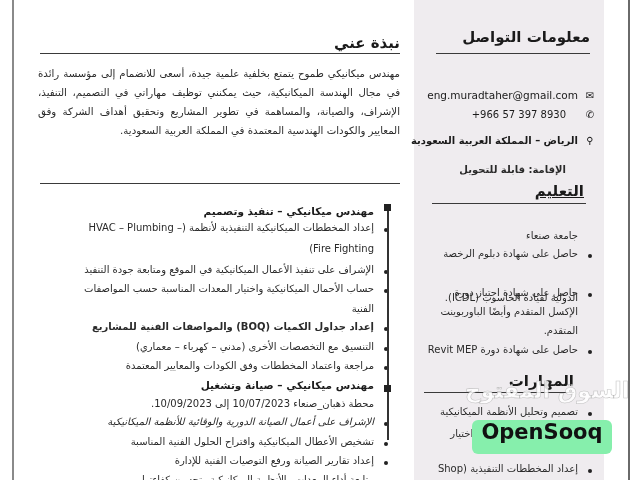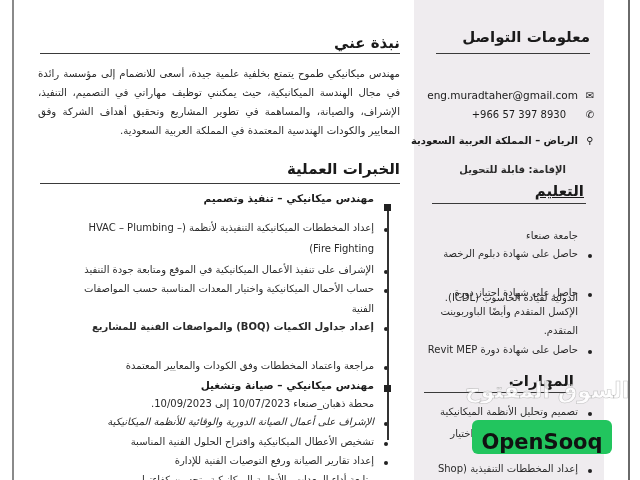--- a/index.html
+++ b/index.html
@@ -36,21 +36,21 @@
   .timeline-marker { position: absolute; width: 7px; height: 7px; background: #222; }
   .contact-row { position: absolute; right: 12px; font-size: 10px; white-space: nowrap; display: flex; align-items: center; gap: 6px; color: #1a1a1a; }
   .icon { display: inline-block; font-size: 10px; width: 12px; text-align: center; color: #111; }
   .watermark-ar {
     position: absolute; left: 465px; top: 378px; font-size: 22px; font-weight: bold;
     color: rgba(255,255,255,0.85); -webkit-text-stroke: 0.6px rgba(160,160,160,0.6);
     direction: rtl; white-space: nowrap;
   }
   .watermark-box {
     position: absolute; left: 472px; top: 420px; width: 140px; height: 34px;
-    background: #22c55e; border-radius: 6px; display: flex; align-items: flex-end; justify-content: center;
+    background: #86efac; border-radius: 6px; display: flex; align-items: flex-start; justify-content: center;
     font-family: "DejaVu Sans", sans-serif; font-weight: bold; font-size: 21px; color: #111;
   }
 </style>
 </head>
 <body>
 
 <div class="page-border-left"></div>
 <div class="page-border-right"></div>
 
 <div class="sidebar">
@@ -87,30 +87,30 @@
   <div class="line bullet" style="right:26px; top:406px;">تصميم وتحليل الأنظمة الميكانيكية</div>
   <div class="line" style="right:126px; top:428px;">واختيار</div>
   <div class="line bullet" style="right:26px; top:463px;">إعداد المخططات التنفيذية (Shop</div>
 </div>
 
 <div class="main">
   <div class="section-title" style="right:0px; top:34px;">نبذة عني</div>
   <div class="rule" style="right:0px; top:53px; width:360px;"></div>
   <div class="para" style="right:0px; top:64px; width:362px;">مهندس ميكانيكي طموح يتمتع بخلفية علمية جيدة، أسعى للانضمام إلى مؤسسة رائدة في مجال الهندسة الميكانيكية، حيث يمكنني توظيف مهاراتي في التصميم، التنفيذ، الإشراف، والصيانة، والمساهمة في تطوير المشاريع وتحقيق أهداف الشركة وفق المعايير والكودات الهندسية المعتمدة في المملكة العربية السعودية.</div>
 
-  <div class="section-title" style="right:0px; top:160px;">الخبرات العملية</div>
   <div class="rule" style="right:0px; top:183px; width:360px;"></div>
 
-  <div class="line job-title" style="right:26px; top:192px;">مهندس ميكانيكي – تنفيذ وتصميم</div>
+  <div class="line job-title" style="right:26px; top:205px;">مهندس ميكانيكي – تنفيذ وتصميم</div>
   <div class="line bullet" style="right:26px; top:222px;">إعداد المخططات الميكانيكية التنفيذية لأنظمة (– HVAC – Plumbing</div>
   <div class="line" style="right:26px; top:243px; direction:ltr;">(Fire Fighting</div>
   <div class="line bullet" style="right:26px; top:264px;">الإشراف على تنفيذ الأعمال الميكانيكية في الموقع ومتابعة جودة التنفيذ</div>
   <div class="line bullet" style="right:26px; top:283px;">حساب الأحمال الميكانيكية واختيار المعدات المناسبة حسب المواصفات</div>
   <div class="line" style="right:26px; top:303px;">الفنية</div>
   <div class="line bullet" style="right:26px; top:321px;font-weight:bold;">إعداد جداول الكميات (BOQ) والمواصفات الفنية للمشاريع</div>
+  <div class="line bullet" style="right:26px; top:341px;">التنسيق مع التخصصات الأخرى (مدني – كهرباء – معماري)</div>
   <div class="line bullet" style="right:26px; top:360px;">مراجعة واعتماد المخططات وفق الكودات والمعايير المعتمدة</div>
 
   <div class="line job-title" style="right:26px; top:379px;">مهندس ميكانيكي – صيانة وتشغيل</div>
   <div class="line" style="right:26px; top:398px;">محطة ذهبان_صنعاء 10/07/2023 إلى 10/09/2023.</div>
   <div class="line bullet" style="right:26px; top:416px;font-style:italic;">الإشراف على أعمال الصيانة الدورية والوقائية للأنظمة الميكانيكية</div>
   <div class="line bullet" style="right:26px; top:436px;">تشخيص الأعطال الميكانيكية واقتراح الحلول الفنية المناسبة</div>
   <div class="line bullet" style="right:26px; top:455px;">إعداد تقارير الصيانة ورفع التوصيات الفنية للإدارة</div>
   <div class="line bullet" style="right:26px; top:474px;">متابعة أداء المعدات والأنظمة الميكانيكية وتحسين كفاءتها</div>
 </div>
 

